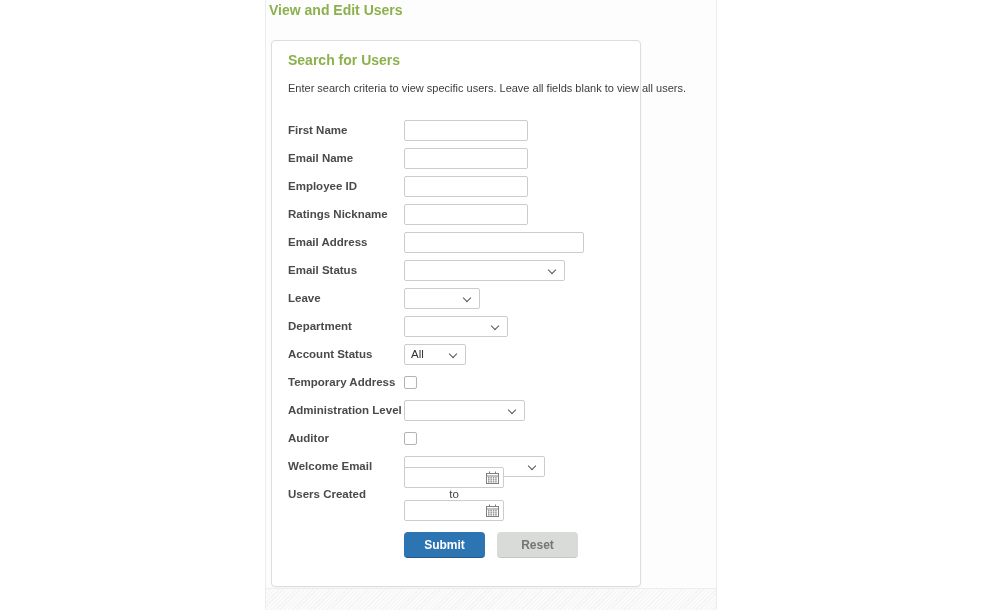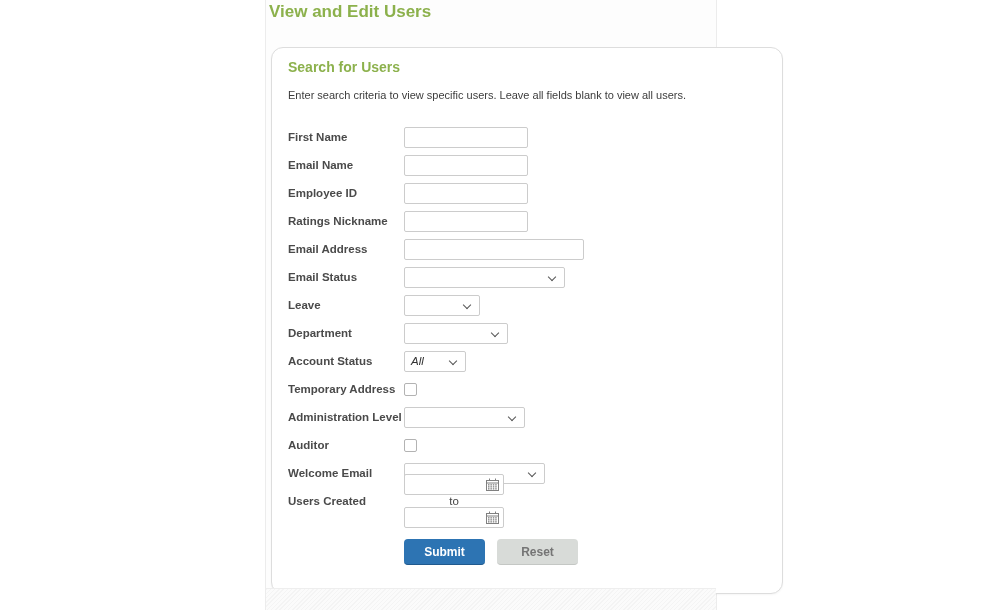--- a/index.html
+++ b/index.html
@@ -1,32 +1,32 @@
 <!DOCTYPE html>
 <html><head>
 <meta charset="utf-8">
 <style>
   * { margin:0; padding:0; box-sizing:border-box; }
   html,body { width:982px; height:610px; background:#ffffff; overflow:hidden;
               font-family:"Liberation Sans","DejaVu Sans",sans-serif; color:#333; }
   .content-col { position:absolute; left:265px; top:0; width:452px; height:610px;
                  background:#fdfdfd; border-left:1px solid #ececec; border-right:1px solid #ececec; }
-  .page-title { margin:0; padding:2px 0 0 3px; font-size:17px; font-weight:bold; color:#8cb14c; }
-  .card { position:absolute; left:5px; top:40px; width:512px; height:547px; background:#fff;
-          border:1px solid #ddd; border-radius:12px; box-shadow:0 1px 2px rgba(0,0,0,.04);
-          padding:12px 16px 0 16px;margin-top:7px; }
+  .page-title { margin:0; padding:2px 0 0 3px; font-size:14px; font-weight:bold; color:#8cb14c; }
+  .card { position:absolute; left:5px; top:40px; width:370px; height:547px; background:#fff;
+          border:1px solid #ddd; border-radius:4px; box-shadow:0 1px 2px rgba(0,0,0,.04);
+          padding:12px 16px 0 16px; }
   .card-title { font-size:14px; font-weight:bold; color:#8cb14c; line-height:14px; }
   .card-desc { margin-top:15px; font-size:11px; line-height:13px; color:#3c3c3c; white-space:nowrap; }
   .form { margin-top:21px; }
   .row { display:flex; align-items:center; height:28px; }
   .lbl { width:116px; flex-shrink:0; font-size:11.5px; font-weight:bold; color:#4a4a4a; white-space:nowrap; }
   .txt { height:21px; border:1px solid #ccc; border-radius:2px; padding:0 5px; font-size:12px;
          font-family:inherit; background:#fff; outline:none; }
   .sel { position:relative; height:21px; border:1px solid #ccc; border-radius:2px; background:#fff;
-         display:flex; align-items:center; padding:0 34px 0 6px; font-size:11.5px; color:#333; cursor:default;font-style:italic; }
+         display:flex; align-items:center; padding:0 34px 0 6px; font-size:11.5px; color:#333; cursor:default; }
   .chev { position:absolute; right:9px; top:6px; width:6px; height:6px;
           border-right:1.5px solid #555; border-bottom:1.5px solid #555; transform:rotate(45deg); }
   .cb { display:inline-block; width:13px; height:13px; border:1px solid #b3b3b3; border-radius:2px; background:#fff; }
   .date-wrap { display:flex; align-items:center;flex-direction:column; }
   .date-input { position:relative; width:100px; height:21px; border:1px solid #ccc; border-radius:2px;
                 background:#fff; display:flex; align-items:center; justify-content:flex-end; padding-right:4px; }
   .to-sep { margin:0 6px; font-size:11.5px; color:#444; }
   .w124{width:124px} .w180{width:180px} .w161{width:161px} .w76{width:76px}
   .w104{width:104px} .w62{width:62px} .w121{width:121px} .w141{width:141px}
   .actions { margin-top:24px; margin-left:116px; display:flex; }

